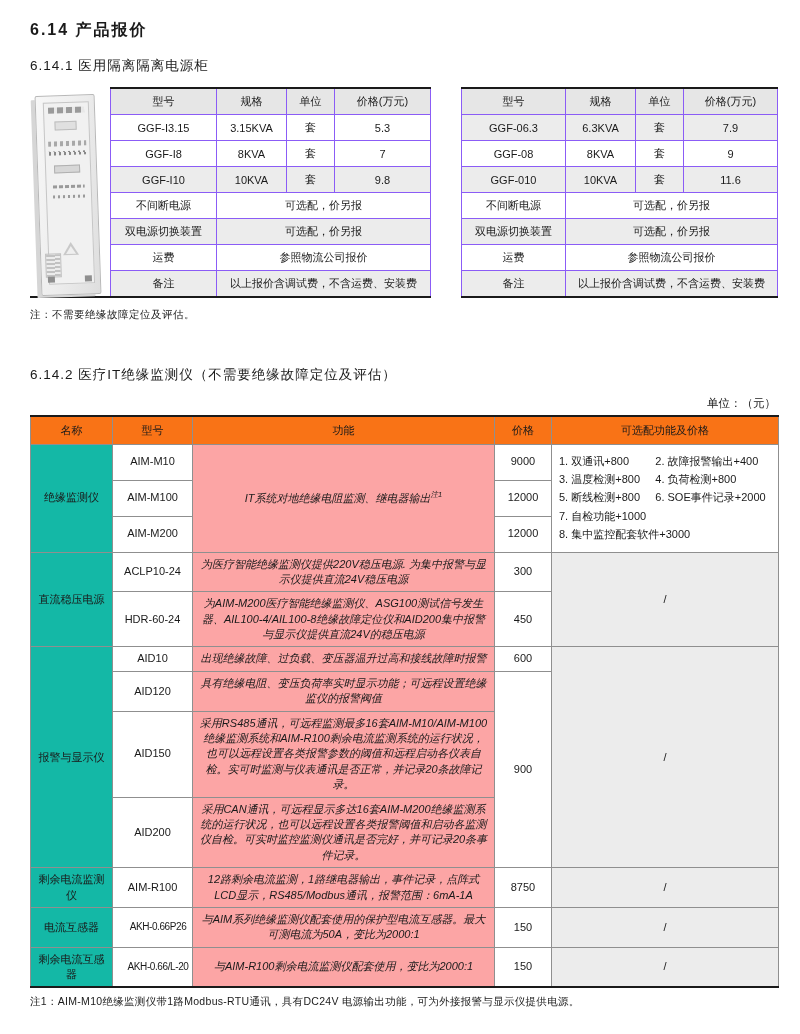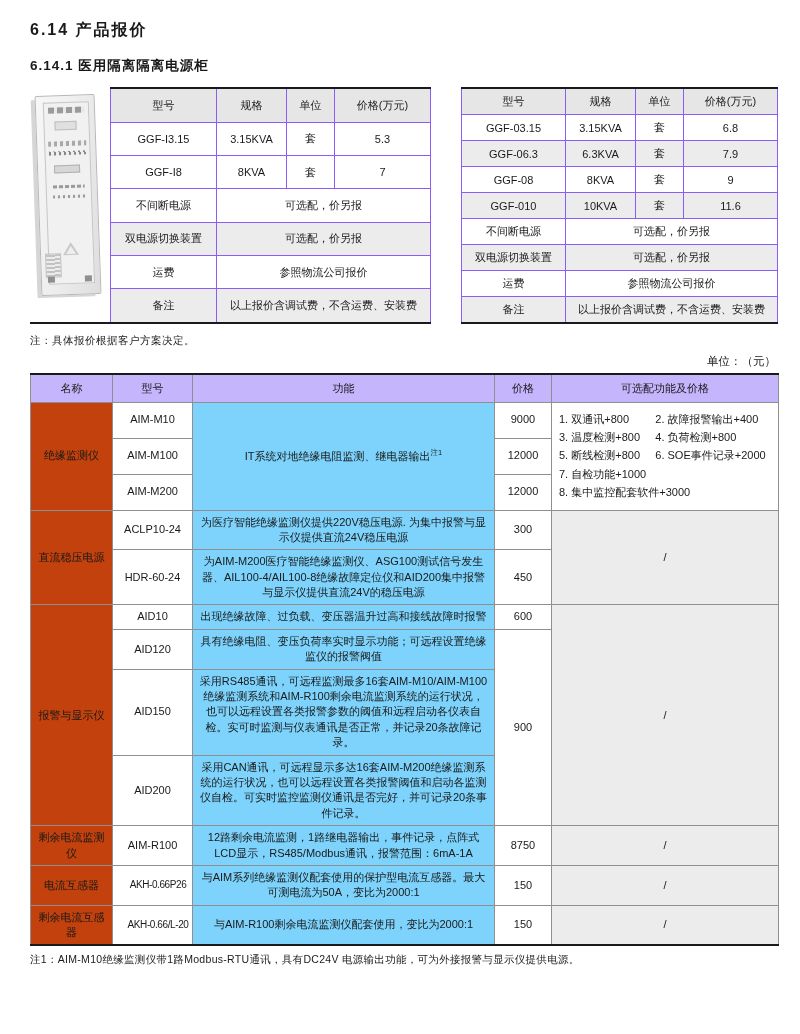--- a/index.html
+++ b/index.html
@@ -7,21 +7,21 @@
   body {
     width: 800px; height: 1034px;
     font-family: "Liberation Sans", "DejaVu Sans", sans-serif;
     color: #1a1a1a;
     position: relative;
     overflow: hidden;
   }
   .page { padding: 16px 22px 0 30px; }
 
   .h1 { font-size: 16px; font-weight: bold; letter-spacing: 2px; margin: 4px 0 16px 0; }
-  .h2 { font-size: 13.5px; font-weight: bold; letter-spacing: 1px; margin: 0 0 12px 0; }
+  .h2 { font-size: 13.5px; font-weight: normal; letter-spacing: 1px; margin: 0 0 12px 0; }
 
   
   .s1-wrap { display: flex; align-items: stretch; }
   .cab-col { width: 80px; flex: 0 0 auto; border-bottom: 2px solid #1a1a1a; position: relative; }
   .gap { width: 30px; flex: 0 0 auto; }
 
   
   .cab-body {
     position: absolute; left: 8px; top: 8px; width: 60px; height: 200px;
     background: linear-gradient(100deg, #f7f7f7 0%, #ececec 55%, #dedede 100%);
@@ -71,24 +71,24 @@
 
   .s2-head { margin-top: 44px; }
   .unit { text-align: right; font-size: 11.5px; margin: 6px 2px 4px 0; }
 
   
   table.big { border-collapse: collapse; table-layout: fixed; font-size: 11px; width: 748px; }
   table.big th, table.big td {
     border: 1px solid #8f8f8f; text-align: center; vertical-align: middle;
     padding: 4px 5px; font-weight: normal; line-height: 1.4;
   }
-  table.big tr.top th { border-top: 2px solid #1a1a1a; background: #c4b5fd; height: 28px; }
+  table.big tr.top th { border-top: 2px solid #1a1a1a; background: #f97316; height: 28px; }
   table.big tr.bot td { border-bottom: 2px solid #1a1a1a; }
-  table.big td.gname { background: #c2410c; }
-  table.big td.gfunc { background: #7dd3fc; }
+  table.big td.gname { background: #14b8a6; }
+  table.big td.gfunc { background: #fca5a5; font-style: italic; }
   table.big td.left { text-align: center; }
   table.big td.slash { background: #ececec; }
   table.big td.narrow { font-size: 10px; letter-spacing: -0.4px; padding-left: 12px; padding-right: 1px; }
   table.big tr.mrow td { height: 36px; }
   sup.fn { font-size: 7.5px; vertical-align: super; }
 
   .opts { display: grid; grid-template-columns: 45% 55%; row-gap: 3px; text-align: left; padding: 2px 0 2px 2px; }
   .opts span { display: block; white-space: nowrap; }
   .opts span.full { grid-column: 1 / -1; }
 
@@ -141,20 +141,26 @@
         <td>3.15KVA</td>
         <td>套</td>
         <td>5.3</td>
       </tr>
       <tr>
         <td>GGF-I8</td>
         <td>8KVA</td>
         <td>套</td>
         <td>7</td>
       </tr>
+      <tr class="z">
+        <td>GGF-I10</td>
+        <td>10KVA</td>
+        <td>套</td>
+        <td>9.8</td>
+      </tr>
       <tr>
         <td>不间断电源</td>
         <td colspan="3">可选配，价另报</td>
       </tr>
       <tr class="z">
         <td>双电源切换装置</td>
         <td colspan="3">可选配，价另报</td>
       </tr>
       <tr>
         <td>运费</td>
@@ -176,26 +182,20 @@
           <col style="width:48px">
           <col style="width:94px">
         </colgroup>
       <tbody>
           <tr class="top">
         <th>型号</th>
         <th>规格</th>
         <th>单位</th>
         <th>价格(万元)</th>
       </tr>
-      <tr>
-        <td>GGF-03.15</td>
-        <td>3.15KVA</td>
-        <td>套</td>
-        <td>6.8</td>
-      </tr>
       <tr class="z">
         <td>GGF-06.3</td>
         <td>6.3KVA</td>
         <td>套</td>
         <td>7.9</td>
       </tr>
       <tr>
         <td>GGF-08</td>
         <td>8KVA</td>
         <td>套</td>
@@ -220,22 +220,23 @@
         <td colspan="3">参照物流公司报价</td>
       </tr>
       <tr class="z bot">
         <td>备注</td>
         <td colspan="3">以上报价含调试费，不含运费、安装费</td>
       </tr>
     </tbody>
       </table>
   </div>
 
-  <div class="note">注：具体报价根据客户方案决定。</div>
-
+  <div class="note">注：不需要绝缘故障定位及评估。</div>
+
+  <div class="h2 s2-head">6.14.2 医疗IT绝缘监测仪（不需要绝缘故障定位及评估）</div>
   <div class="unit">单位：（元）</div>
 
   <table class="big">
     <colgroup>
       <col style="width:82px">
         <col style="width:80px">
         <col style="width:302px">
         <col style="width:57px">
         <col style="width:227px">
     </colgroup>

